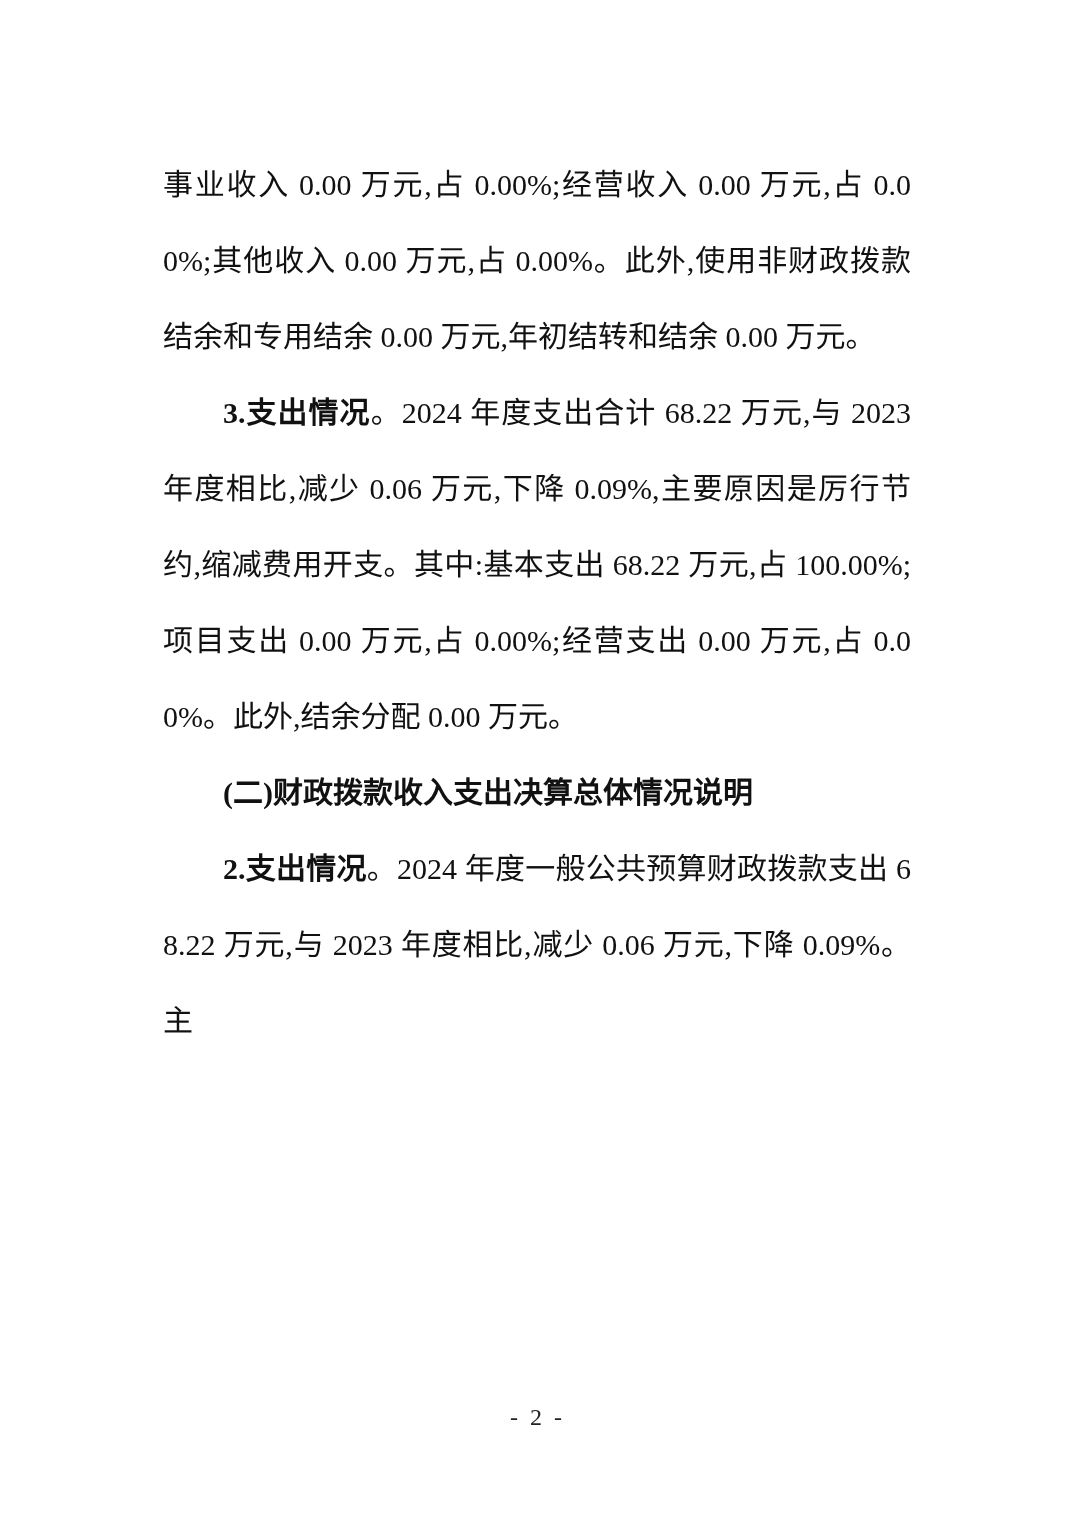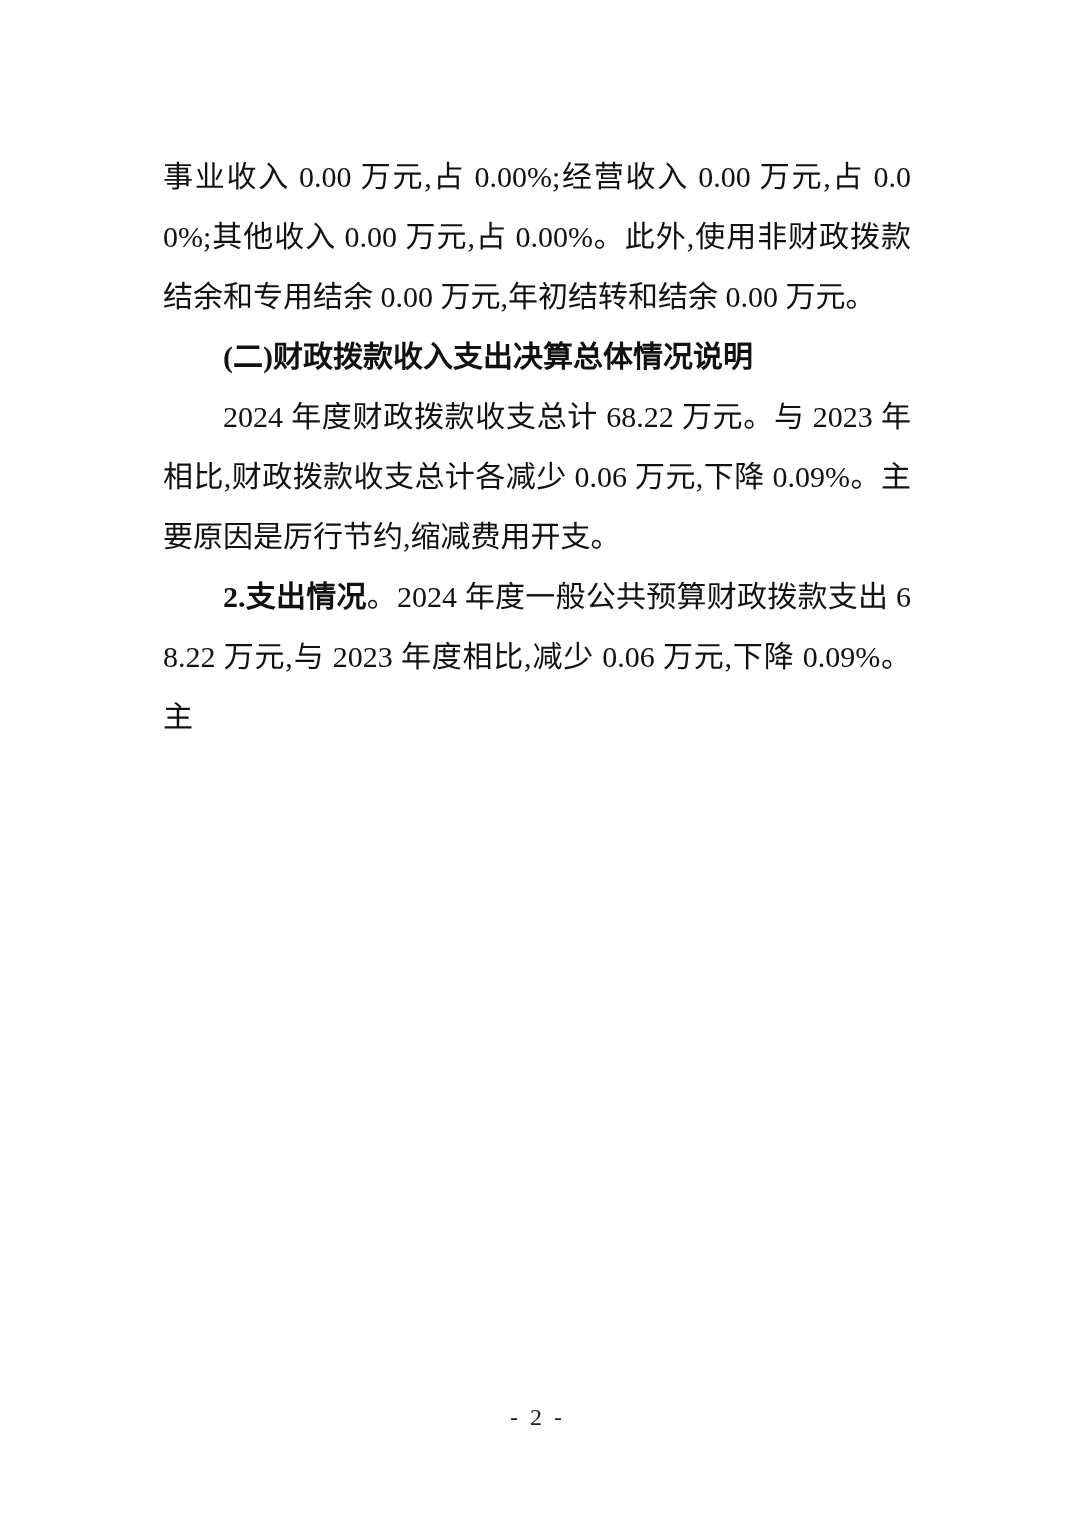--- a/index.html
+++ b/index.html
@@ -18,21 +18,21 @@
   }
   .content {
     position: absolute;
     left: 163px;
     top: 147px;
     width: 748px;
   }
   .para {
     margin: 0;
     font-size: 30px;
-    line-height: 60px;
+    line-height: 76px;
     text-align: justify;
     color: #111111;
     word-break: break-all;
   }
   .para.indent {
     text-indent: 2em;
   }
   .para.heading {
     text-align: left;
     white-space: nowrap;
@@ -53,18 +53,18 @@
     color: #222222;
   }
 </style>
 </head>
 <body>
 
 <div class="page">
   <div class="content">
 
   <p class="para"><span class="seg">事业收入 0.00 万元,占 0.00%;经营收入 0.00 万元,占 0.00%;其他收入 0.00 万元,占 0.00%。此外,使用非财政拨款结余和专用结余 0.00 万元,年初结转和结余 0.00 万元。</span></p>
+      <p class="para indent"><span class="seg bold">3.支出情况</span><span class="seg">。2024 年度支出合计 68.22 万元,与 2023 年度相比,减少 0.06 万元,下降 0.09%,主要原因是厉行节约,缩减费用开支。其中:基本支出 68.22 万元,占 100.00%;项目支出 0.00 万元,占 0.00%;经营支出 0.00 万元,占 0.00%。此外,结余分配 0.00 万元。</span></p>
       <p class="para heading indent"><span class="seg bold">(二)财政拨款收入支出决算总体情况说明</span></p>
-      <p class="para indent"><span class="seg">2024 年度财政拨款收支总计 68.22 万元。与 2023 年相比,财政拨款收支总计各减少 0.06 万元,下降 0.09%。主要原因是厉行节约,缩减费用开支。</span></p>
       <p class="para indent"><span class="seg bold">2.支出情况</span><span class="seg">。2024 年度一般公共预算财政拨款支出 68.22 万元,与 2023 年度相比,减少 0.06 万元,下降 0.09%。主</span></p>
     </div>
   <div class="footer">- 2 -</div>
 </div>
 
 </body></html>

